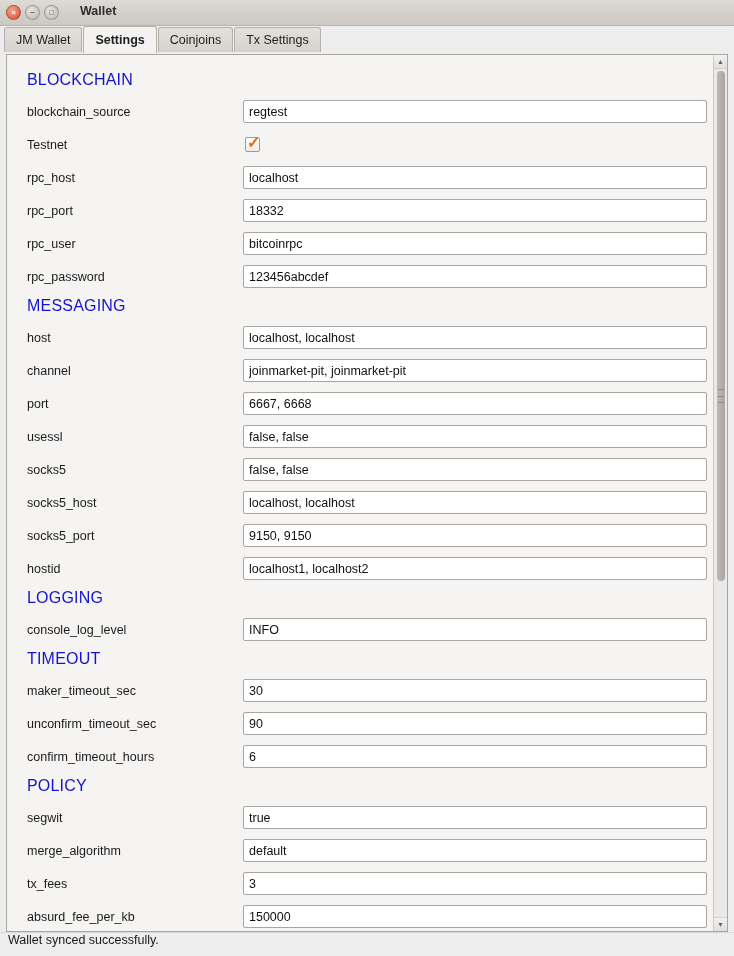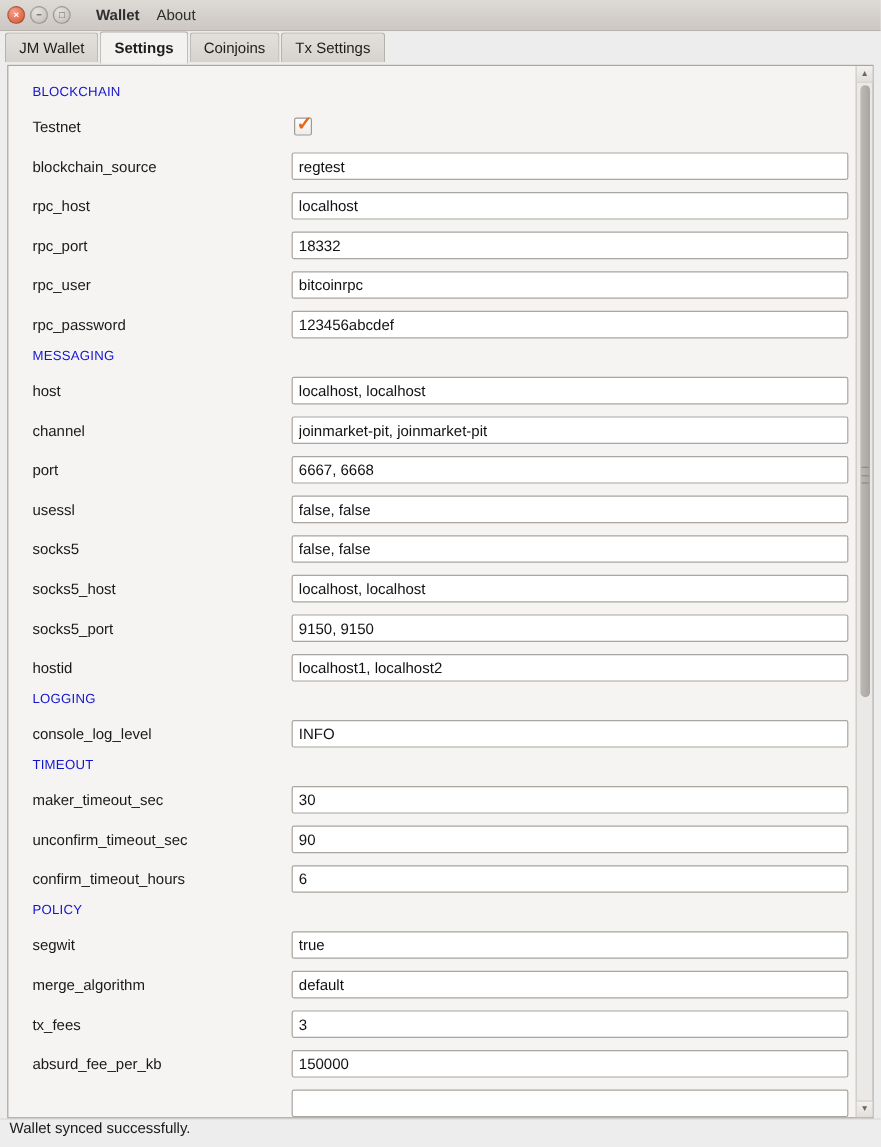--- a/index.html
+++ b/index.html
@@ -32,23 +32,24 @@
     display: flex; align-items: center; justify-content: center;
     font-size: 9px; color: #5d5a55;
     border: 1px solid rgba(0,0,0,0.25);
   }
   .win-close { background: radial-gradient(circle at 35% 30%, #f5a08c, #d94f2b); color: #fff; }
   .win-min { background: radial-gradient(circle at 35% 30%, #e6e2dd, #bfb9b2); }
   .win-max { background: radial-gradient(circle at 35% 30%, #e6e2dd, #bfb9b2); }
   .win-glyph { line-height: 1; font-size: 8px; font-weight: bold; }
 
   .menubar {
-    display: flex; align-items: center; gap: 0px;
+    display: flex; align-items: center; gap: 11px;
     margin-left: 14px;
     height: 100%;
+    flex-direction: column;
   }
   .menu-item {
     font-size: 12.5px; color: #2e2e2e;
     padding: 4px 7px;
     white-space: nowrap;
   }
   .menu-item.bold { font-weight: bold; }
 
   
   .tabbar {
@@ -96,21 +97,21 @@
     min-height: 0;
     overflow: hidden;
   }
   .settings-scroll {
     flex: 1 1 auto;
     overflow: hidden;
     padding: 12px 6px 0 18px;
   }
   .section-head {
     color: #1414cc;
-    font-size: 11px;
+    font-size: 16px;
     padding: 4px 0 6px 2px;
     letter-spacing: 0.2px;
   }
   .row {
     display: flex; align-items: center;
     height: 33px;
   }
   .row .label {
     width: 218px;
     flex: none;
@@ -229,30 +230,30 @@
     <div class="tab">Coinjoins</div>
     <div class="tab">Tx Settings</div>
   </div>
 
   <div class="content-wrap">
     <div class="panel">
       <div class="settings-scroll">
 
         <div class="section-head">BLOCKCHAIN</div>
         <div class="row">
+          <div class="label">blockchain_source</div>
+          <div class="field"><input class="txt" value="regtest" style=""></div>
+        </div>
+        <div class="row">
           <div class="label">Testnet</div>
           <div class="field">
             <div class="checkbox">
               <span class="tick">✓</span>
             </div>
           </div>
-        </div>
-        <div class="row">
-          <div class="label">blockchain_source</div>
-          <div class="field"><input class="txt" value="regtest" style=""></div>
         </div>
         <div class="row">
           <div class="label">rpc_host</div>
           <div class="field"><input class="txt" value="localhost" style=""></div>
         </div>
         <div class="row">
           <div class="label">rpc_port</div>
           <div class="field"><input class="txt" value="18332" style=""></div>
         </div>
         <div class="row">

